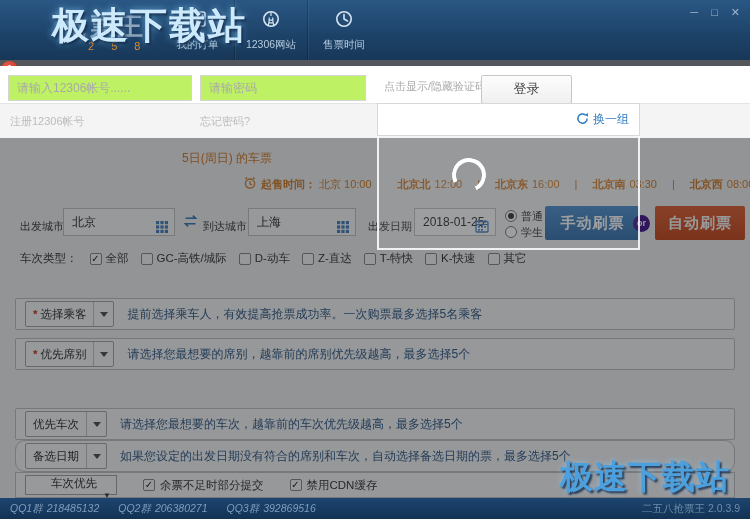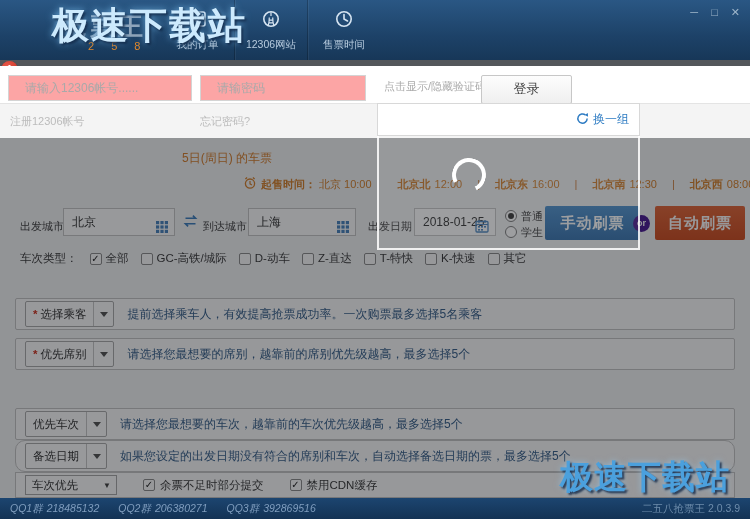--- a/index.html
+++ b/index.html
@@ -21,21 +21,21 @@
   .tab-label{margin-top:5px;font-size:10.5px;color:#b7cbde;white-space:nowrap;}
   .tab.active .tab-label{color:#dcebf7;}
   .win-controls{position:absolute;right:10px;top:5px;display:flex;gap:13px;color:#9fb6ca;font-size:11px;}
   .win-controls span{cursor:pointer;line-height:14px;}
   
   .gap-strip{position:absolute;left:0;top:60px;width:750px;height:6px;background:#54575b;}
   
   .login-panel{position:absolute;left:0;top:66px;width:750px;height:71px;z-index:20;}
   .lp-row1{position:relative;height:37px;background:#ffffff;}
   .inp{position:absolute;top:9px;height:26px;box-sizing:border-box;border:1px solid #d4d4d4;
-       padding:0 16px;font-size:12px;color:#555;background:#fca5a5;outline:none;
+       padding:0 8px;font-size:12px;color:#555;background:#bef264;outline:none;
        font-family:"Liberation Sans","DejaVu Sans",sans-serif;}
   .inp::placeholder{color:#a9a9a9;}
   .inp-acc{left:8px;width:184px;}
   .inp-pwd{left:200px;width:166px;}
   .cap-toggle{position:absolute;left:384px;top:13px;font-size:11px;color:#ababab;}
   .btn-login{position:absolute;left:481px;top:9px;width:89px;height:27px;
              background:linear-gradient(#fdfdfd,#efefef);border:1px solid #c7c7c7;border-radius:2px;
              font-size:13px;color:#444;text-align:center;line-height:25px;cursor:pointer;}
   .lp-row2{position:relative;height:34px;background:#f4f4f4;border-top:1px solid #e4e4e4;}
   .lnk{position:absolute;top:10px;font-size:11px;color:#bcbcbc;cursor:pointer;text-decoration:none;}
@@ -98,21 +98,21 @@
   .dd-label{padding:0 7px;font-size:11.5px;color:#333;display:flex;align-items:center;gap:3px;white-space:nowrap;}
   .req{color:#d0321f;font-weight:bold;}
   .dd-caret{width:19px;height:24px;border-left:1px solid #c9c9c9;display:flex;align-items:center;justify-content:center;}
   .tri{width:0;height:0;border-left:4px solid transparent;border-right:4px solid transparent;border-top:5px solid #555;}
   .desc{font-size:12px;color:#39618c;white-space:nowrap;}
   
   .submit-row{position:absolute;left:15px;top:472px;width:720px;height:26px;box-sizing:border-box;z-index:1;
               background:rgba(253,253,253,.97);border:1px solid #c6c6c6;display:flex;align-items:center;
               padding-left:9px;gap:26px;}
   .sel{display:flex;align-items:center;width:92px;height:20px;background:#fff;border:1px solid #a9a9a9;
-       font-size:11.5px;color:#333;padding-left:6px;box-sizing:border-box;cursor:pointer;}
+       font-size:11.5px;color:#333;padding-left:6px;box-sizing:border-box;cursor:pointer;flex-direction:column;}
   .sel .sel-caret{margin-left:auto;padding-right:5px;font-size:8px;color:#444;}
   .sub-cbx{display:flex;align-items:center;gap:5px;font-size:11.5px;color:#3a3a3a;cursor:pointer;}
   
   .tooltip{position:absolute;left:4px;top:137px;width:184px;z-index:40;background:#fff;border-radius:3px;
            box-shadow:0 3px 10px rgba(0,0,0,.45);padding:11px 8px 8px;box-sizing:border-box;}
   .tooltip::before{content:"";position:absolute;left:15px;top:-7px;width:0;height:0;
                    border-left:7px solid transparent;border-right:7px solid transparent;border-bottom:7px solid #fff;}
   .tt-text{font-size:10.5px;font-weight:bold;color:#454545;white-space:nowrap;letter-spacing:-.3px;}
   .tt-dots{margin-top:8px;text-align:center;}
   .dot{display:inline-block;width:7px;height:7px;border-radius:50%;background:#cfcfcf;margin:0 3px;}
@@ -205,21 +205,21 @@
           <path d="M7 5 v2.8 l1.9 1.1" stroke="#d8842f" stroke-width="1.2" fill="none"></path>
           <path d="M2.4 3.1 L4.1 1.6 M11.6 3.1 L9.9 1.6" stroke="#d8842f" stroke-width="1.3"></path>
         </svg>
     </span>
     <span class="sale-label">起售时间：</span>
     <span class="sale-first">北京 10:00</span>
     <span class="st"><b>北京北</b><span>12:00</span></span>
     <span class="sep">|</span>
     <span class="st"><b>北京东</b><span>16:00</span></span>
     <span class="sep">|</span>
-    <span class="st"><b>北京南</b><span>12:30</span></span>
+    <span class="st"><b>北京南</b><span>03:30</span></span>
     <span class="sep">|</span>
     <span class="st"><b>北京西</b><span>08:00</span></span>
   </div>
 
   <span class="fr-label l-from">出发城市</span>
   <div class="fbox fb-from">
     <span>北京</span>
     <span class="picker-ico">
       <svg width="12" height="12" viewBox="0 0 12 12">
           <g fill="#4a86c0">

